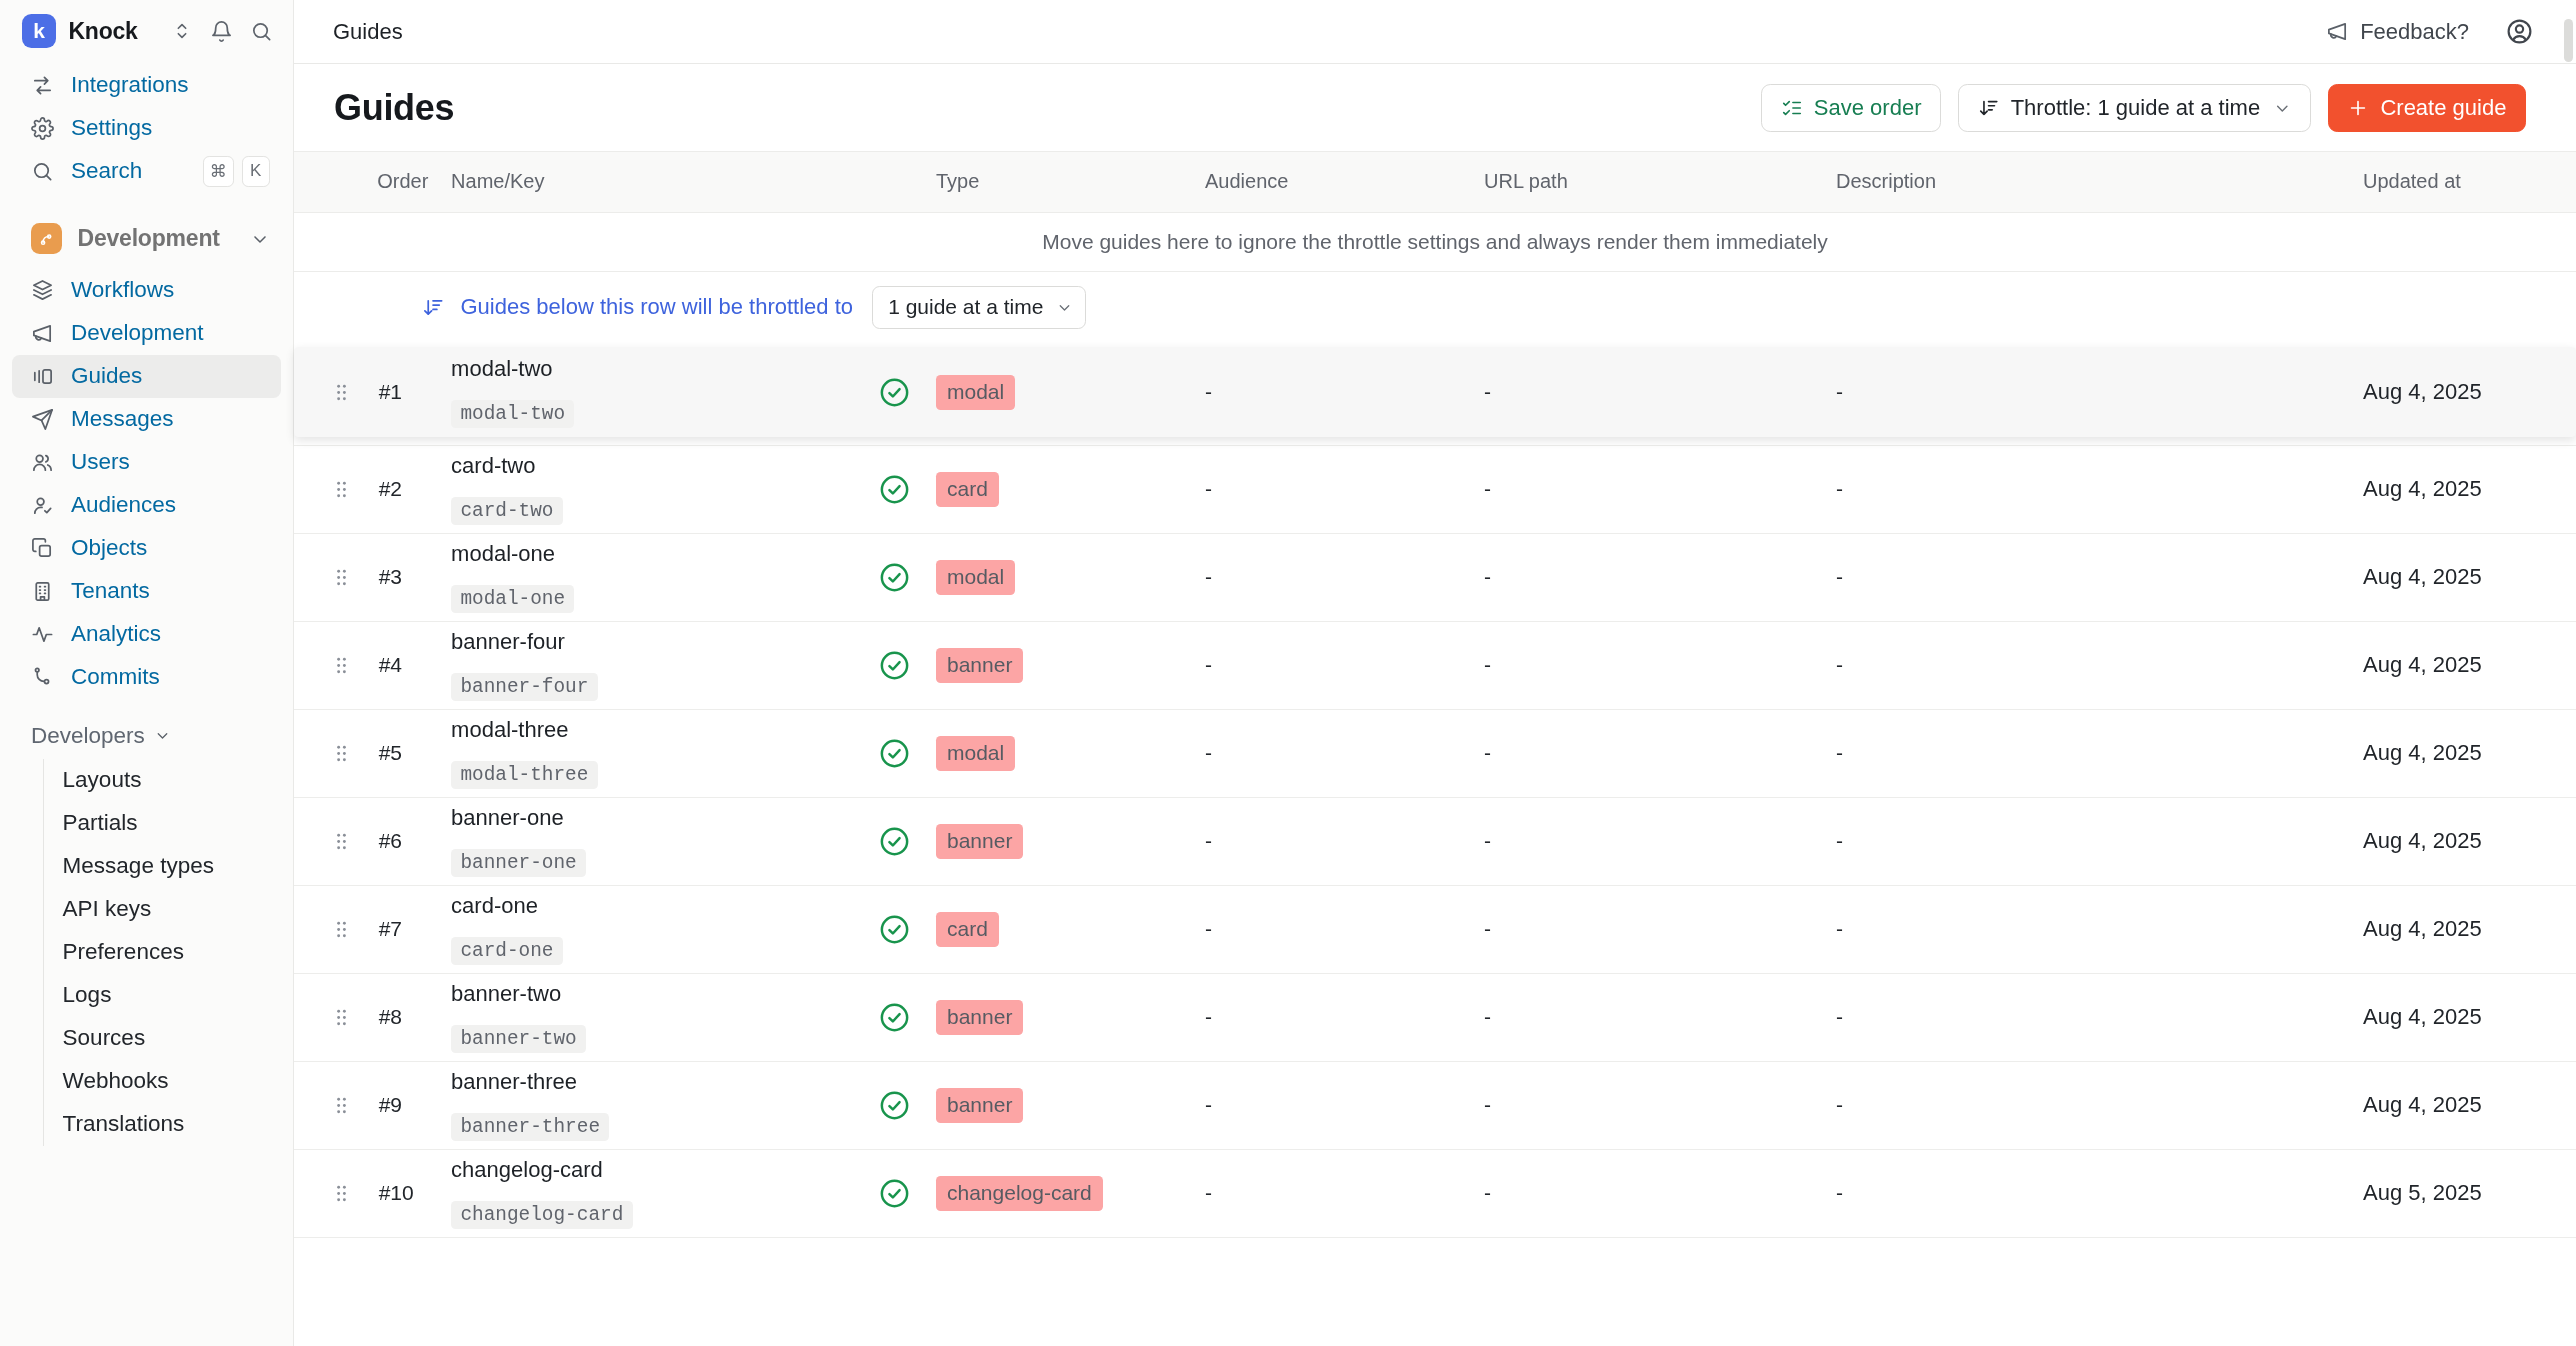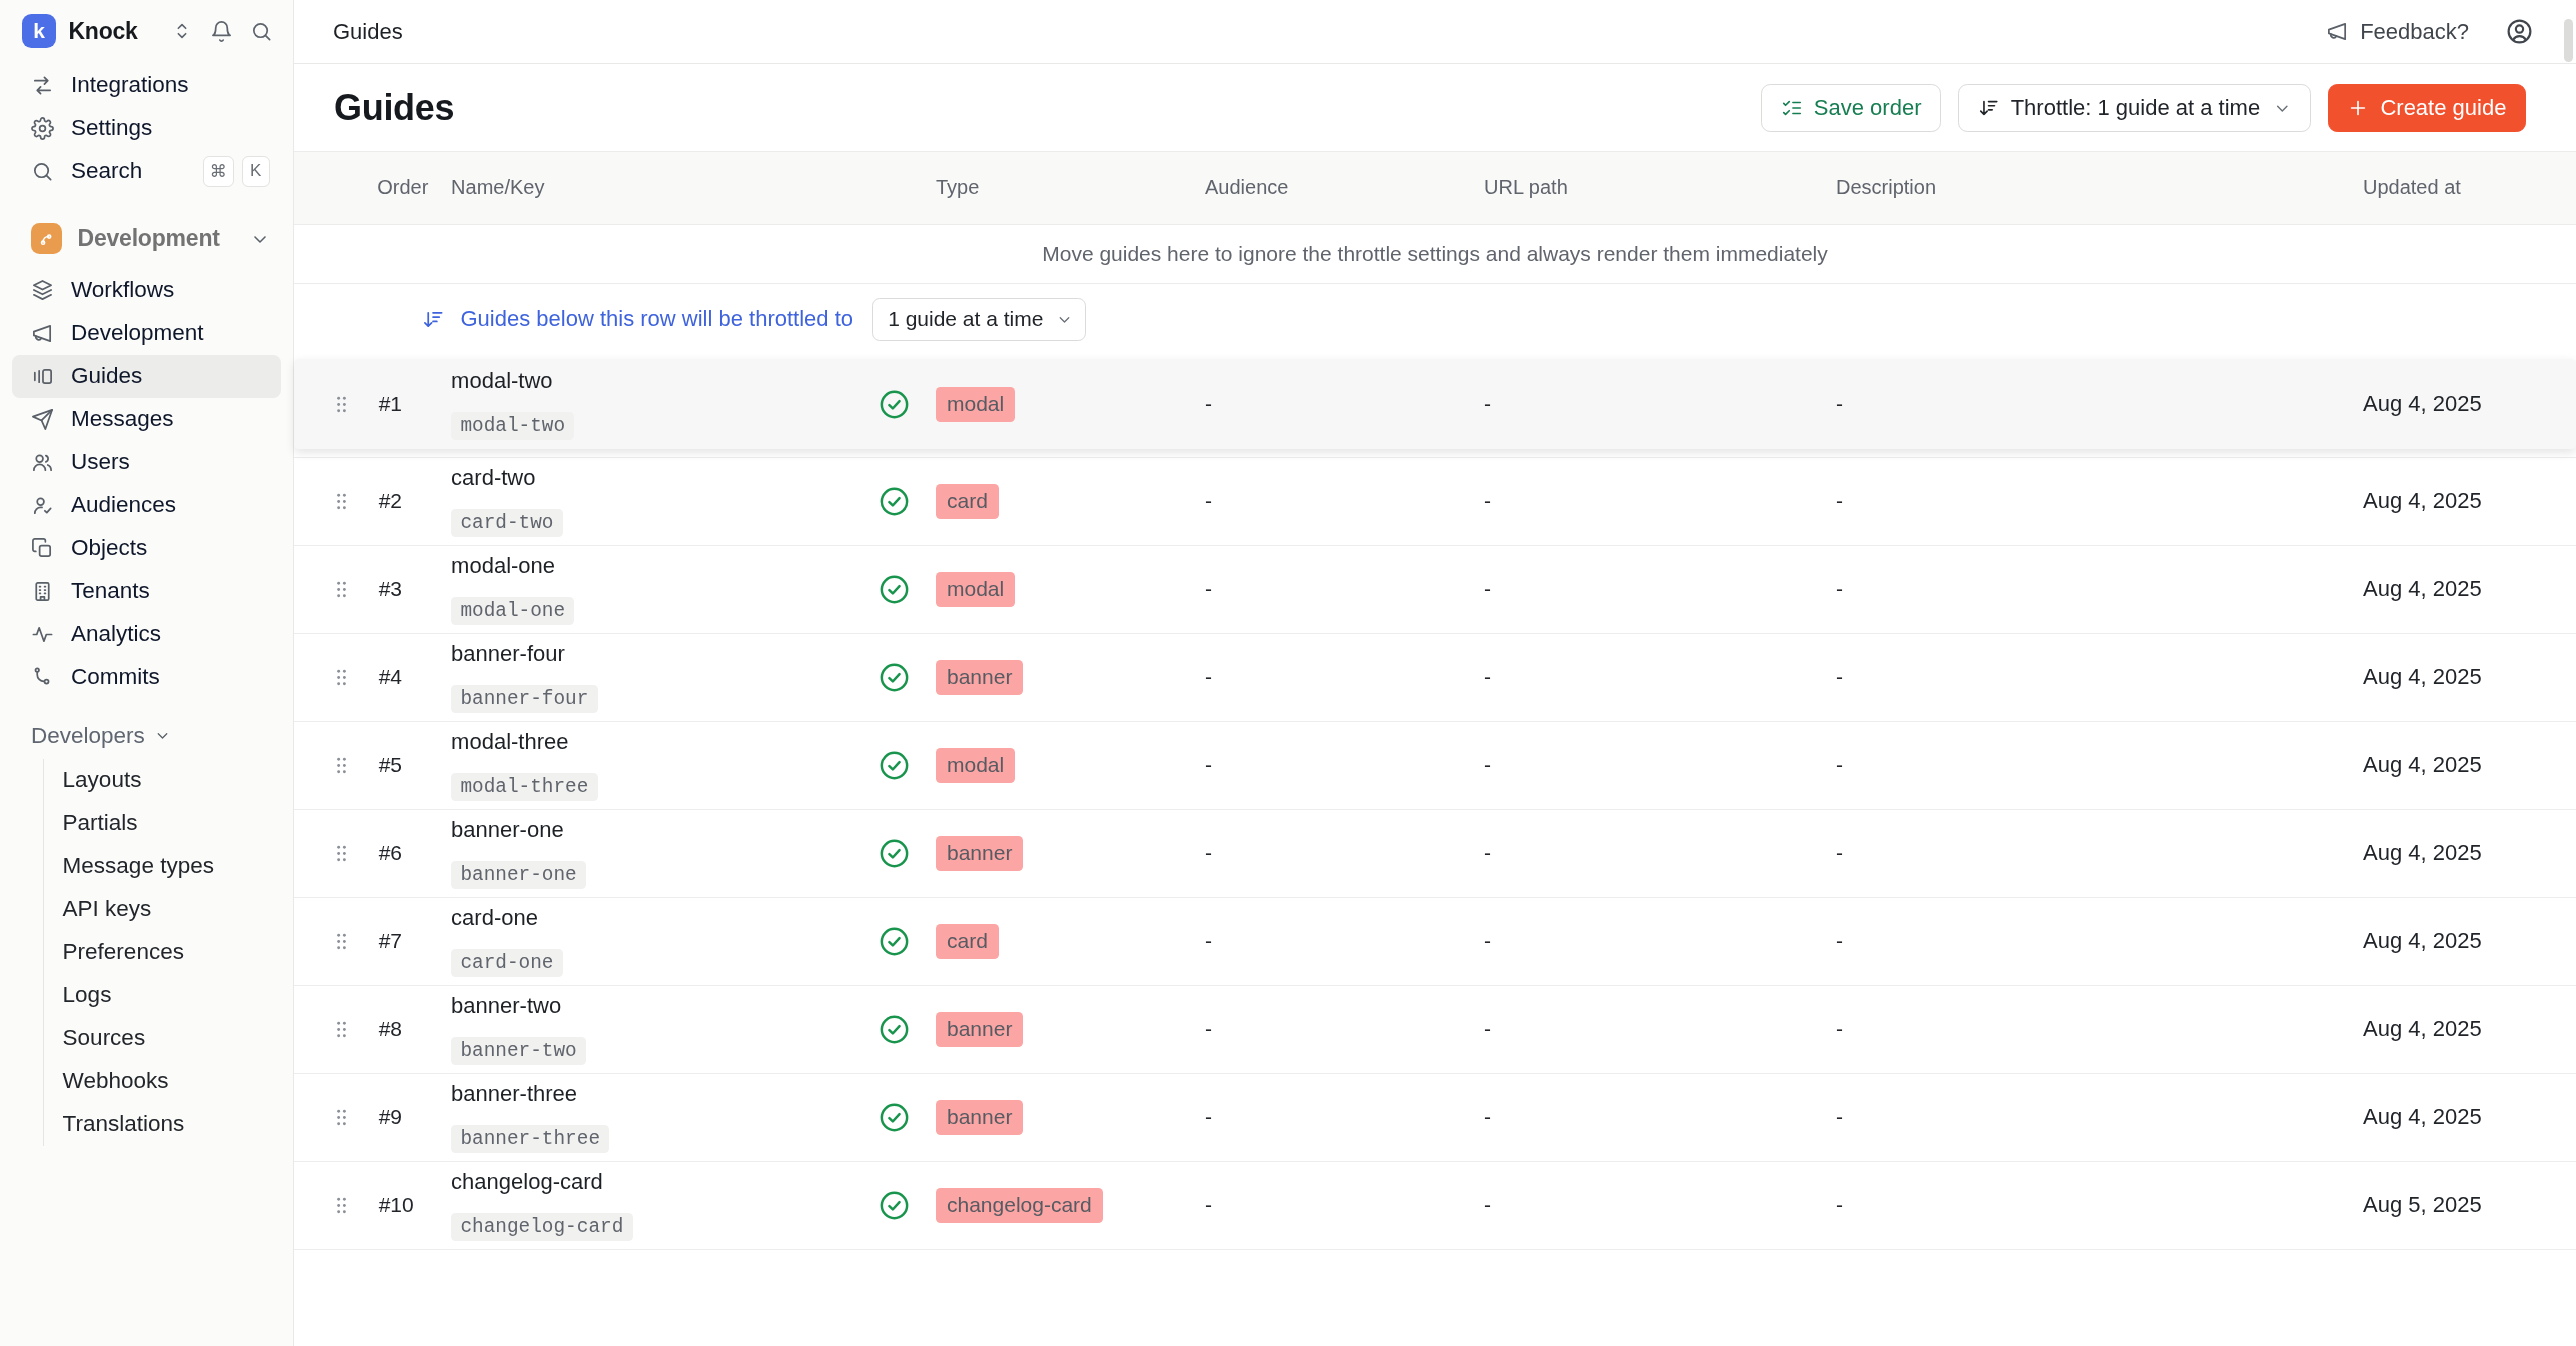--- a/index.html
+++ b/index.html
@@ -22,21 +22,21 @@
   .ws-name{font-size:23px;font-weight:700;color:#16191D;flex:1;letter-spacing:-0.2px}
   .sb-hicons{display:flex;align-items:center;gap:17px;color:#5E646C}
   .icon{display:inline-flex;flex:none}
   .icon svg{width:100%;height:100%;display:block}
   .i22{width:17px;height:17px}.i24{width:18.6px;height:18.6px}.i26{width:20px;height:20px}
   .i28{width:22px;height:22px}.i30{width:23px;height:23px}.i38{width:29px;height:29px}.i42{width:33px;height:33px}
 
   .side-nav{padding:4.6px 12.4px 0}
   .side-item{display:flex;align-items:center;height:43px;padding:0 11px 0 18.6px;border-radius:7.7px;cursor:pointer}
   .side-item .side-ic{width:23px;height:23px;color:#5A6068;margin-right:17px}
-  .side-label{font-size:22.5px;color:#0f172a}
+  .side-label{font-size:22.5px;color:#0369a1}
   .side-item.active{background:#ECECEB}
   .kbds{margin-left:auto;display:flex;gap:7.7px}
   .kbd{min-width:28px;height:31px;padding:0 6.2px;background:#fff;border:0.8px solid #E3E3E1;border-radius:6.2px;display:flex;align-items:center;justify-content:center;font-size:17px;color:#6A6F76}
 
   .env-switch{display:flex;align-items:center;margin:22px 12.4px 1.5px;padding:0 11px 0 18.6px;height:48px;border-radius:7.7px;cursor:pointer}
   .env-icon{width:31px;height:31px;border-radius:8.5px;background:var(--orange);color:#fff;display:flex;align-items:center;justify-content:center;margin-right:15.5px}
   .env-icon svg{width:21px;height:21px}
   .env-label{font-size:23px;font-weight:600;color:#737373;flex:1;letter-spacing:-0.2px}
   .chev{color:#5A6068}
 
@@ -56,21 +56,21 @@
   .h1{font-size:36px;font-weight:700;color:#16191D;letter-spacing:-0.3px}
   .actions{display:flex;align-items:center;gap:17px}
   .btn{display:flex;align-items:center;gap:11px;height:48px;padding:0 18.6px;border:0.8px solid #DBDBD9;border-radius:9.3px;background:#fff;font-size:22px;font-weight:500;color:var(--ink2);cursor:pointer;font-family:inherit;white-space:nowrap}
   .btn-save{color:var(--green)}
   .btn-save .icon{color:var(--green)}
   .btn-throttle .chev{margin-left:1.5px;color:#6A6F76}
   .btn-create{background:var(--red);border-color:var(--red);color:#fff}
 
   
   .grid{display:grid;grid-template-columns:77px 77px 430px 58px 269px 279px 352px 527px 1fr;align-items:center}
-  .thead{height:74px;background:#F9F9F8;border-top:0.8px solid #ECECEA;border-bottom:0.8px solid #ECECEA;color:var(--muted);font-size:20px;font-weight:500}
+  .thead{height:62px;background:#F9F9F8;border-top:0.8px solid #ECECEA;border-bottom:0.8px solid #ECECEA;color:var(--muted);font-size:20px;font-weight:500}
   .th-order{grid-column:2;padding-left:6.2px}
   .th-name{grid-column:3;padding-left:3.1px}
   .th-type{grid-column:5}
   .th-aud{grid-column:6}
   .th-url{grid-column:7}
   .th-desc{grid-column:8}
   .th-upd{grid-column:9}
 
   .dropzone{height:59px;display:flex;align-items:center;justify-content:center;color:var(--muted);font-size:21px;border-bottom:0.8px solid #ECECEA}
 

